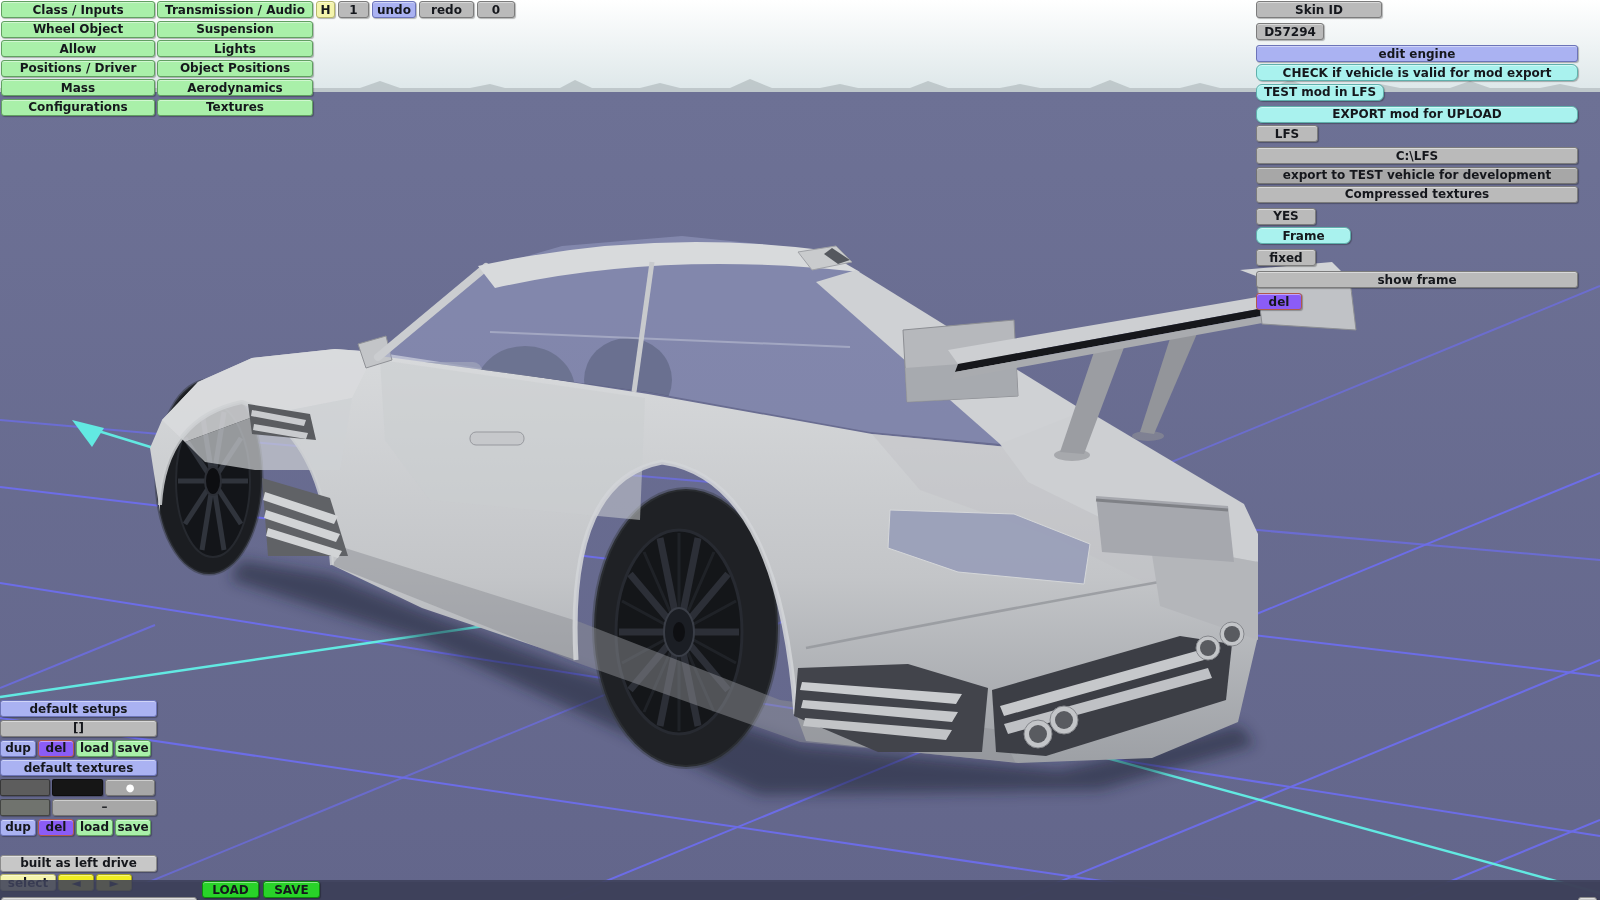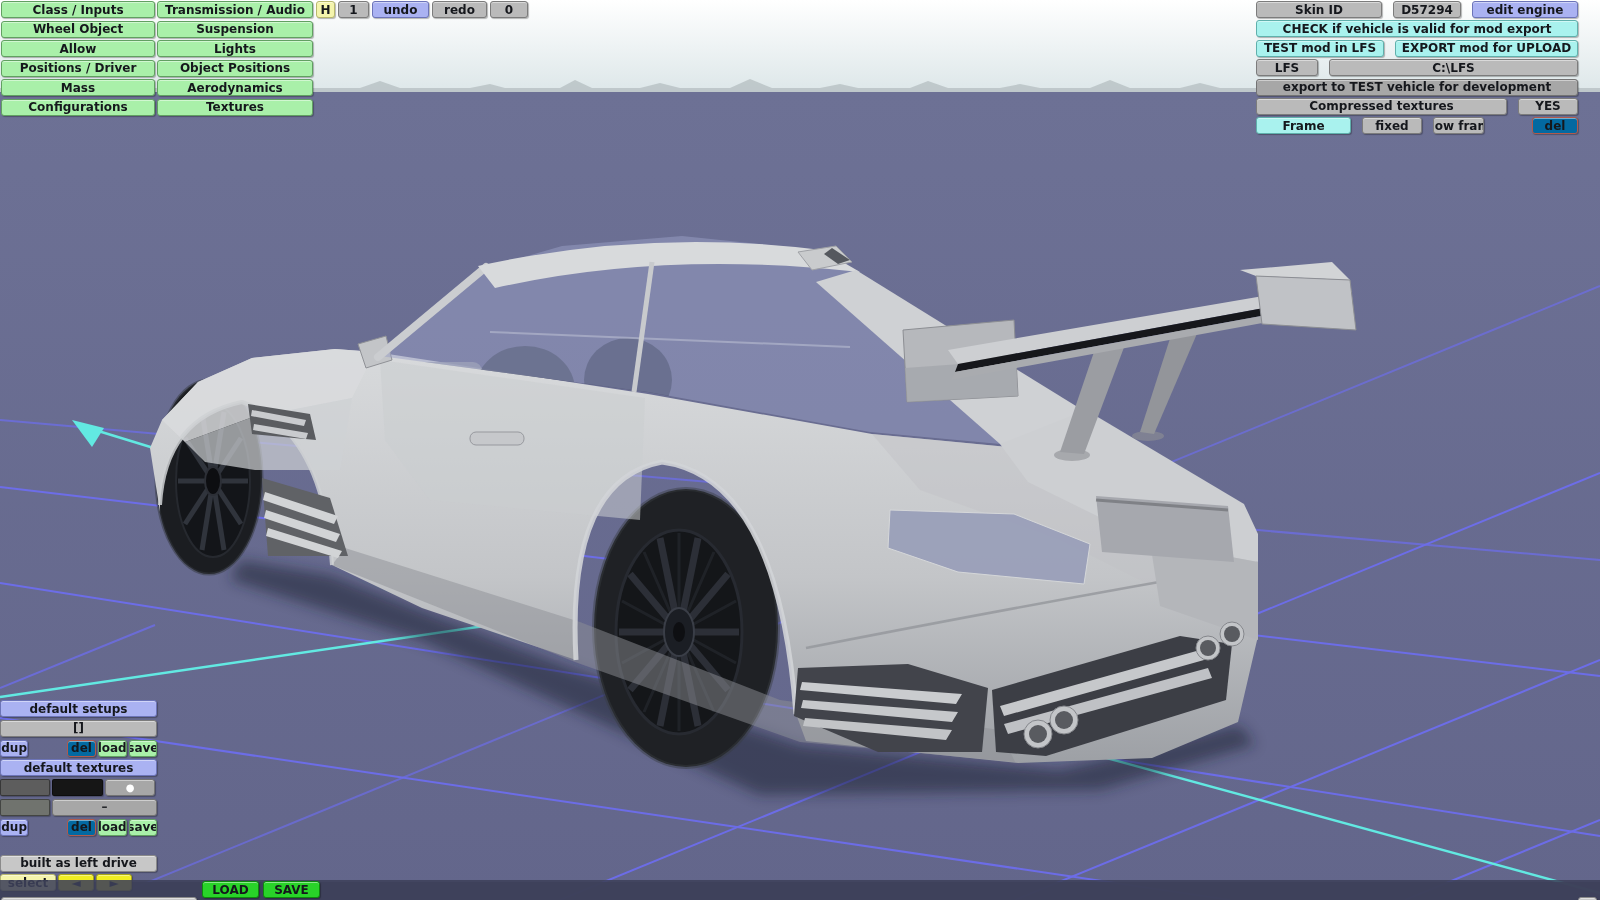--- a/index.html
+++ b/index.html
@@ -12,38 +12,38 @@
   .btn{position:relative;display:flex;align-items:center;justify-content:center;
        height:17px;font-size:12px;font-weight:bold;color:#15171c;
        border-radius:3px;border:1px solid rgba(30,40,30,.45);
        box-shadow:inset 0 1px 0 rgba(255,255,255,.45),1px 1px 1px rgba(0,0,0,.28);
        white-space:nowrap;overflow:hidden;box-sizing:border-box;}
   .green {background:#a9f0a9;border-color:#61a061;}
   .gray  {background:#bababa;border-color:#7c7c7c;}
   .dgray {background:#a7a7a7;border-color:#737373;}
   .lgray {background:#c7c7c7;border-color:#8a8a8a;margin-top:16px;}
   .lav   {background:#aab2f2;border-color:#6c74b8;}
-  .cyan  {background:#a9f2ee;border-color:#5fb0ac;}
-  .salmon{background:#0369a1;border-color:#b05a4c;margin-left:37px;}
+  .cyan  {background:#a9f2ee;border-color:#5fb0ac;border-radius:6px;}
+  .salmon{background:#8b5cf6;border-color:#b05a4c;}
   .pyellow{background:#f4f4ac;border-color:#b8b86e;}
   .yellow{background:#f0ee22;border-color:#a8a616;}
   .bgreen{background:#29d329;border-color:#0d8a0d;}
 
   
   #main-menu{position:absolute;left:1px;top:1px;display:grid;
              grid-template-columns:154px 156px;grid-auto-rows:19.5px;column-gap:2px;}
   #main-menu .btn{height:17px;}
 
   
   #history-bar{position:absolute;left:316px;top:1px;display:flex;gap:3px;}
   #history-bar .btn{padding:0;}
 
   
   #export-panel{position:absolute;left:1256px;top:1px;width:322px;}
-  .prow{display:flex;gap:11px;margin-bottom:2.4px;}
+  .prow{display:flex;gap:5px;margin-bottom:2.4px;flex-direction:column;}
   .prow .btn{flex:0 0 auto;}
   .fgrow{flex:1 1 auto !important;}
 
   
   #setups-panel{position:absolute;left:0;top:700px;width:157px;}
   .srow{display:flex;gap:2px;margin-bottom:2.8px;}
   .swatch{height:17px;border-radius:2px;border:1px solid rgba(0,0,0,.4);
           box-shadow:1px 1px 1px rgba(0,0,0,.25);box-sizing:border-box;}
   .dot-label{color:#ffffff;font-size:10px;}
   .dash-label{color:#26282c;}
@@ -270,21 +270,21 @@
     <div class="btn green">Object Positions</div>
     <div class="btn green">Mass</div>
     <div class="btn green">Aerodynamics</div>
     <div class="btn green">Configurations</div>
     <div class="btn green">Textures</div>
   </div>
 
   <div id="history-bar">
     <div class="btn pyellow" style="width:19px">H</div>
     <div class="btn gray" style="width:31px">1</div>
-    <div class="btn lav" style="width:57px">undo</div>
+    <div class="btn lav" style="width:44px">undo</div>
     <div class="btn gray" style="width:55px">redo</div>
     <div class="btn gray" style="width:38px">0</div>
   </div>
 
   <div id="export-panel">
     <div class="prow">
       <div class="btn gray" style="width:126px">Skin ID</div>
       <div class="btn gray" style="width:68px">D57294</div>
       <div class="btn lav fgrow">edit engine</div>
     </div>

